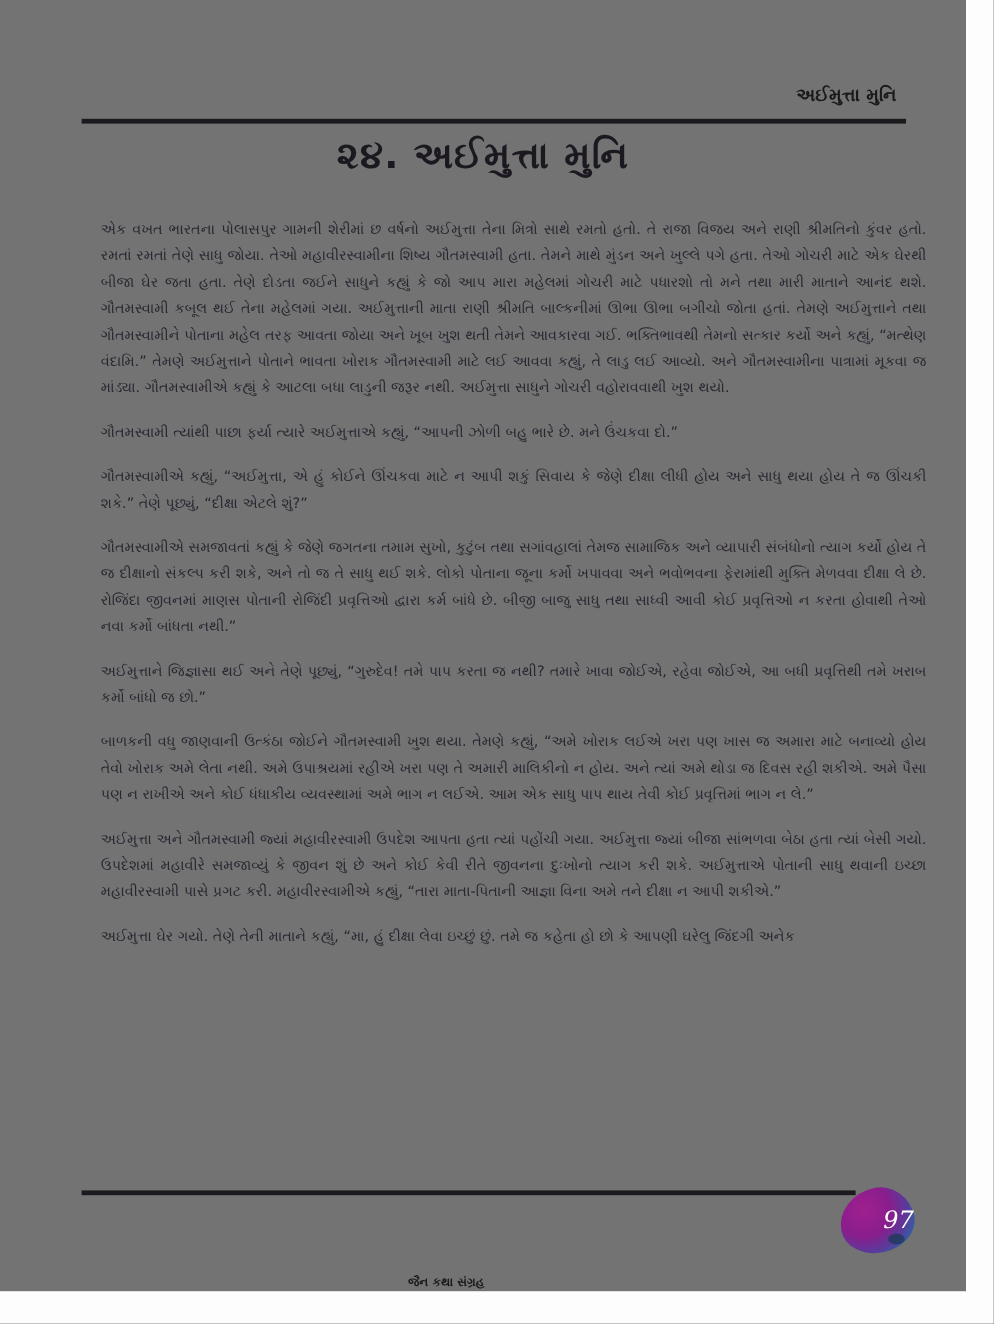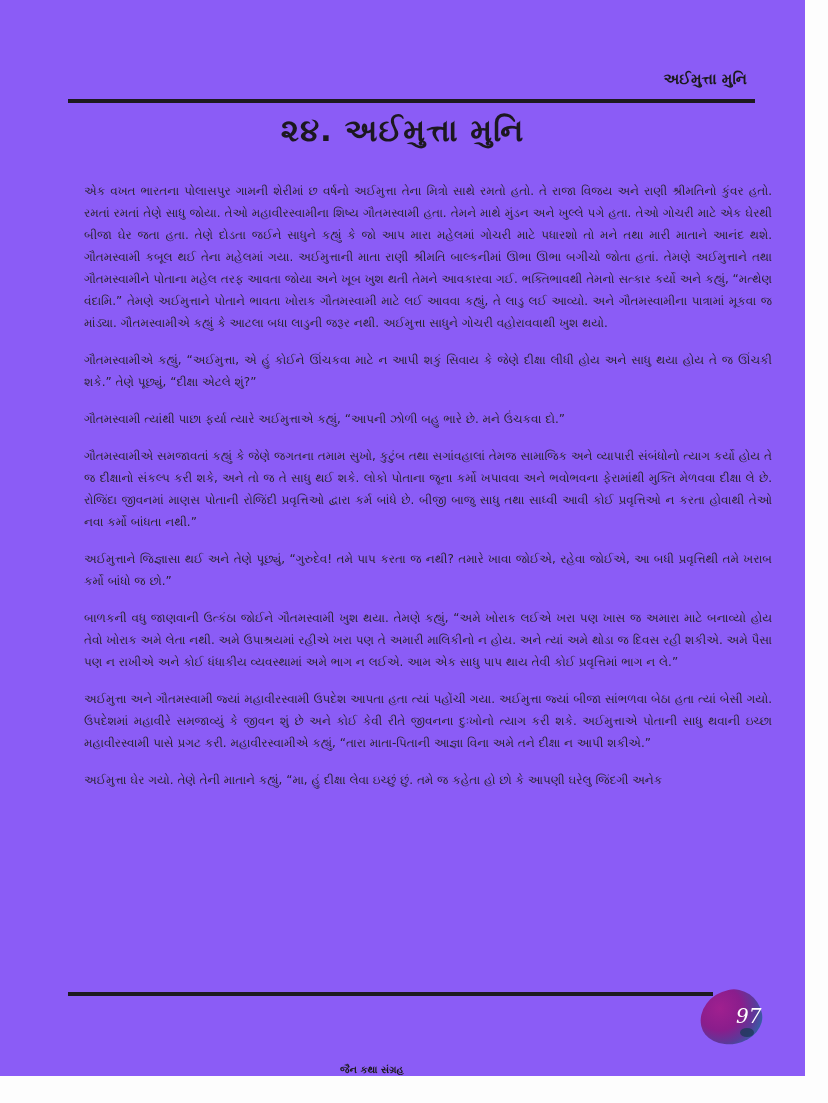--- a/index.html
+++ b/index.html
@@ -6,21 +6,21 @@
   body {
     width: 828px; height: 1103px;
     background: #fdfdfd;
     position: relative;
     overflow: hidden;
     font-family: "DejaVu Sans", sans-serif;
   }
   .page {
     position: absolute; left: 0; top: 0;
     width: 805px; height: 1076px;
-    background: #8b5cf6;
+    background: #737373;
   }
   .running-head {
     position: absolute; right: 58px; top: 70px;
     font-size: 15px; font-weight: bold; color: #1a1a1a;
   }
   .rule-top {
     position: absolute; left: 68px; width: 687px; top: 99px;
     height: 4px; background: #1d1a1f;
   }
   .chapter-title {
@@ -68,22 +68,22 @@
 
 <div class="page">
 
   <div class="running-head">અઈમુત્તા મુનિ</div>
   <div class="rule-top"></div>
 
   <h1 class="chapter-title" style="margin:0;text-align:center;">૨૪. અઈમુત્તા મુનિ</h1>
 
   <div class="body-text">
     <p>એક વખત ભારતના પોલાસપુર ગામની શેરીમાં છ વર્ષનો અઈમુત્તા તેના મિત્રો સાથે રમતો હતો. તે રાજા વિજય અને રાણી શ્રીમતિનો કુંવર હતો. રમતાં રમતાં તેણે સાધુ જોયા. તેઓ મહાવીરસ્વામીના શિષ્ય ગૌતમસ્વામી હતા. તેમને માથે મુંડન અને ખુલ્લે પગે હતા. તેઓ ગોચરી માટે એક ઘેરથી બીજા ઘેર જતા હતા. તેણે દોડતા જઈને સાધુને કહ્યું કે જો આપ મારા મહેલમાં ગોચરી માટે પધારશો તો મને તથા મારી માતાને આનંદ થશે. ગૌતમસ્વામી કબૂલ થઈ તેના મહેલમાં ગયા. અઈમુત્તાની માતા રાણી શ્રીમતિ બાલ્કનીમાં ઊભા ઊભા બગીચો જોતા હતાં. તેમણે અઈમુત્તાને તથા ગૌતમસ્વામીને પોતાના મહેલ તરફ આવતા જોયા અને ખૂબ ખુશ થતી તેમને આવકારવા ગઈ. ભક્તિભાવથી તેમનો સત્કાર કર્યો અને કહ્યું, “મત્થેણ વંદામિ.” તેમણે અઈમુત્તાને પોતાને ભાવતા ખોરાક ગૌતમસ્વામી માટે લઈ આવવા કહ્યું, તે લાડુ લઈ આવ્યો. અને ગૌતમસ્વામીના પાત્રામાં મૂકવા જ માંડ્યા. ગૌતમસ્વામીએ કહ્યું કે આટલા બધા લાડુની જરૂર નથી. અઈમુત્તા સાધુને ગોચરી વહોરાવવાથી ખુશ થયો.</p>
+    <p>ગૌતમસ્વામી ત્યાંથી પાછા ફર્યા ત્યારે અઈમુત્તાએ કહ્યું, “આપની ઝોળી બહુ ભારે છે. મને ઉંચકવા દો.”</p>
     <p>ગૌતમસ્વામીએ કહ્યું, “અઈમુત્તા, એ હું કોઈને ઊંચકવા માટે ન આપી શકું સિવાય કે જેણે દીક્ષા લીધી હોય અને સાધુ થયા હોય તે જ ઊંચકી શકે.” તેણે પૂછ્યું, “દીક્ષા એટલે શું?”</p>
-    <p>ગૌતમસ્વામી ત્યાંથી પાછા ફર્યા ત્યારે અઈમુત્તાએ કહ્યું, “આપની ઝોળી બહુ ભારે છે. મને ઉંચકવા દો.”</p>
     <p>ગૌતમસ્વામીએ સમજાવતાં કહ્યું કે જેણે જગતના તમામ સુખો, કુટુંબ તથા સગાંવહાલાં તેમજ સામાજિક અને વ્યાપારી સંબંધોનો ત્યાગ કર્યો હોય તે જ દીક્ષાનો સંકલ્પ કરી શકે, અને તો જ તે સાધુ થઈ શકે. લોકો પોતાના જૂના કર્મો ખપાવવા અને ભવોભવના ફેરામાંથી મુક્તિ મેળવવા દીક્ષા લે છે. રોજિંદા જીવનમાં માણસ પોતાની રોજિંદી પ્રવૃત્તિઓ દ્વારા કર્મ બાંધે છે. બીજી બાજુ સાધુ તથા સાધ્વી આવી કોઈ પ્રવૃત્તિઓ ન કરતા હોવાથી તેઓ નવા કર્મો બાંધતા નથી.”</p>
     <p>અઈમુત્તાને જિજ્ઞાસા થઈ અને તેણે પૂછ્યું, “ગુરુદેવ! તમે પાપ કરતા જ નથી? તમારે ખાવા જોઈએ, રહેવા જોઈએ, આ બધી પ્રવૃત્તિથી તમે ખરાબ કર્મો બાંધો જ છો.”</p>
     <p>બાળકની વધુ જાણવાની ઉત્કંઠા જોઈને ગૌતમસ્વામી ખુશ થયા. તેમણે કહ્યું, “અમે ખોરાક લઈએ ખરા પણ ખાસ જ અમારા માટે બનાવ્યો હોય તેવો ખોરાક અમે લેતા નથી. અમે ઉપાશ્રયમાં રહીએ ખરા પણ તે અમારી માલિકીનો ન હોય. અને ત્યાં અમે થોડા જ દિવસ રહી શકીએ. અમે પૈસા પણ ન રાખીએ અને કોઈ ધંધાકીય વ્યવસ્થામાં અમે ભાગ ન લઈએ. આમ એક સાધુ પાપ થાય તેવી કોઈ પ્રવૃત્તિમાં ભાગ ન લે.”</p>
     <p>અઈમુત્તા અને ગૌતમસ્વામી જ્યાં મહાવીરસ્વામી ઉપદેશ આપતા હતા ત્યાં પહોંચી ગયા. અઈમુત્તા જ્યાં બીજા સાંભળવા બેઠા હતા ત્યાં બેસી ગયો. ઉપદેશમાં મહાવીરે સમજાવ્યું કે જીવન શું છે અને કોઈ કેવી રીતે જીવનના દુઃખોનો ત્યાગ કરી શકે. અઈમુત્તાએ પોતાની સાધુ થવાની ઇચ્છા મહાવીરસ્વામી પાસે પ્રગટ કરી. મહાવીરસ્વામીએ કહ્યું, “તારા માતા-પિતાની આજ્ઞા વિના અમે તને દીક્ષા ન આપી શકીએ.”</p>
     <p>અઈમુત્તા ઘેર ગયો. તેણે તેની માતાને કહ્યું, “મા, હું દીક્ષા લેવા ઇચ્છું છું. તમે જ કહેતા હો છો કે આપણી ઘરેલુ જિંદગી અનેક</p>
   </div>
 
   <div class="rule-bottom"></div>
   <div class="footer-title">જૈન કથા સંગ્રહ</div>
 

